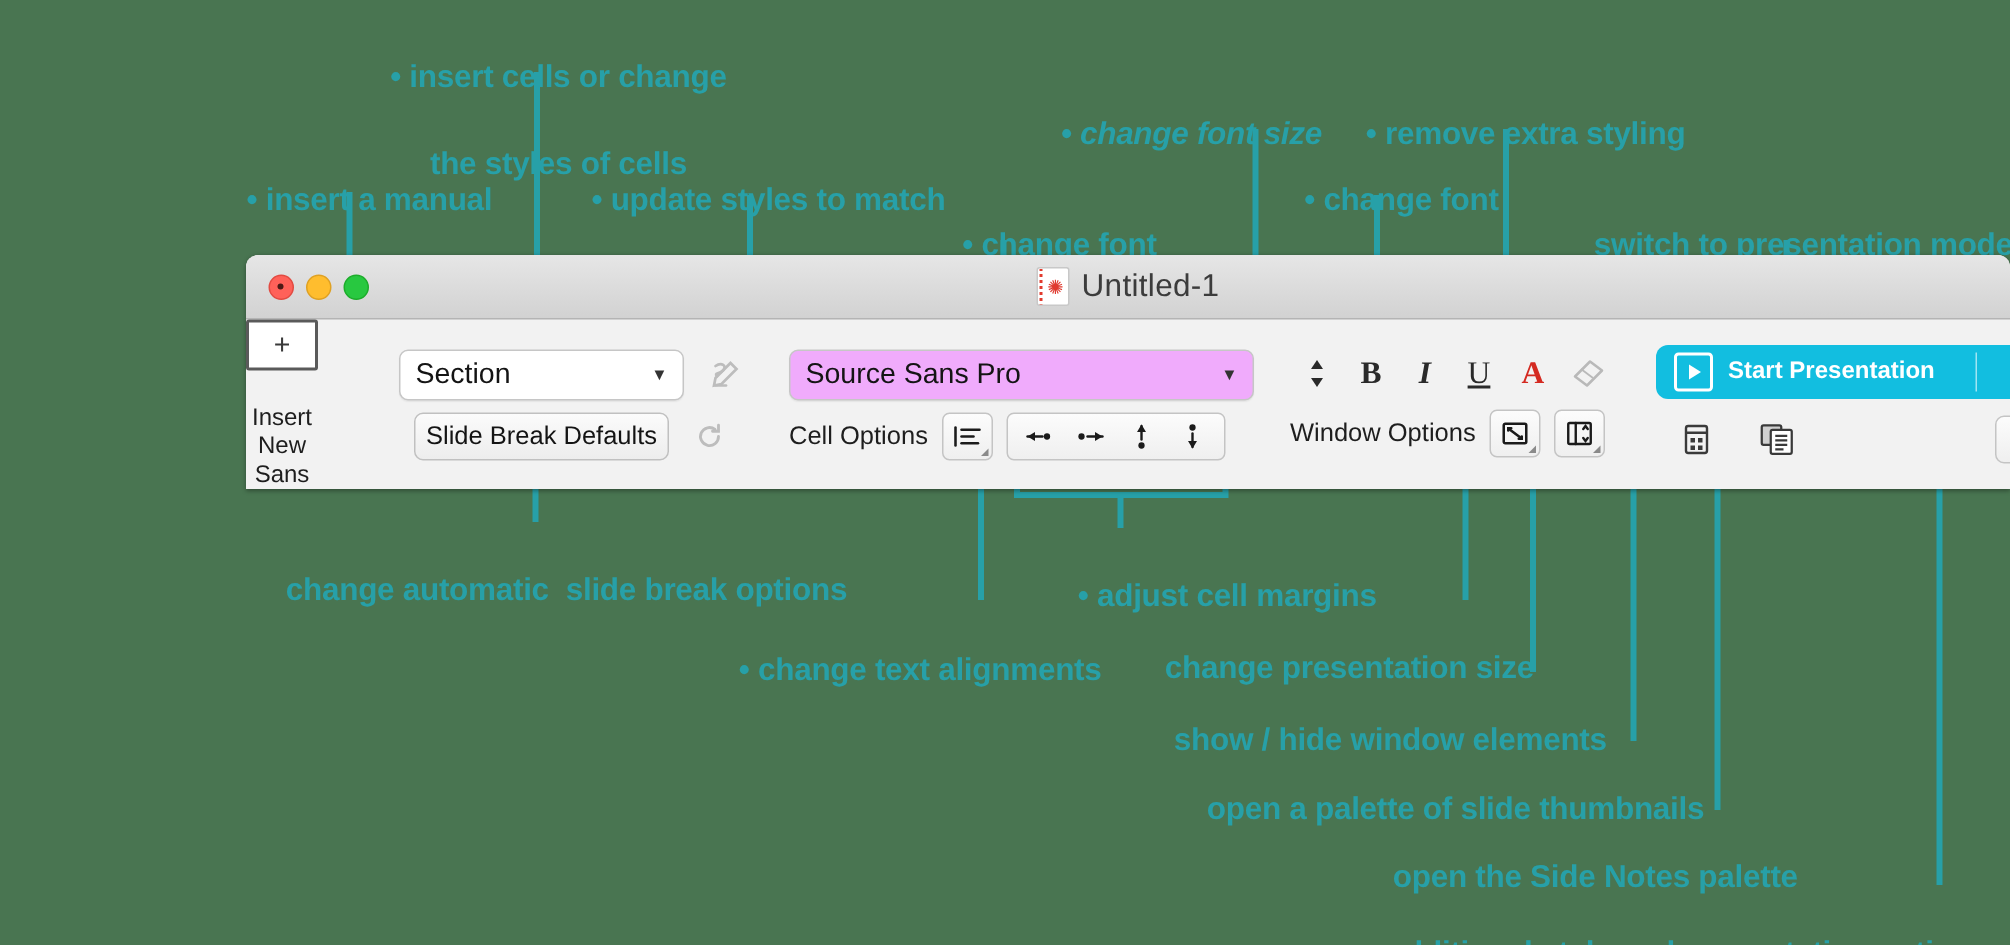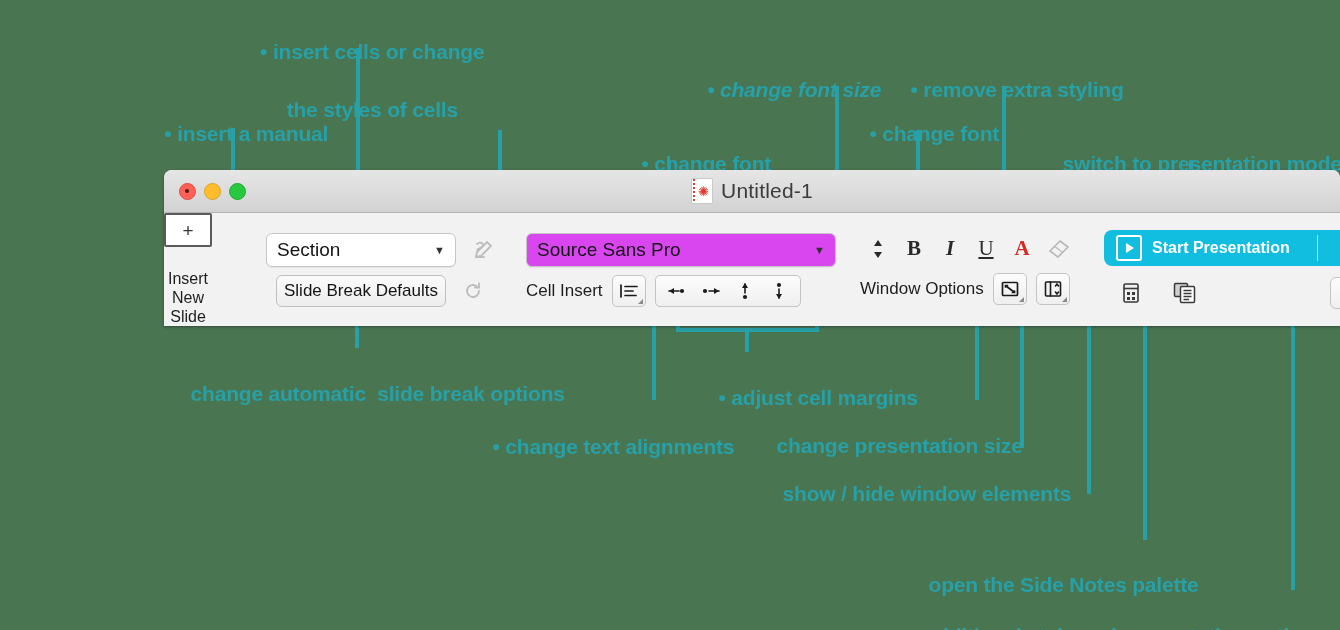--- a/index.html
+++ b/index.html
@@ -93,21 +93,21 @@
   #slidebreak-btn{
     width:168px;height:30px;border:1px solid #c0c0c0;border-radius:6px;
     background:linear-gradient(#fbfbfb,#ededed);
     display:flex;align-items:center;justify-content:center;font-size:17px;color:#141414;
   }
   .ghost-icon{width:34px;height:32px;display:flex;align-items:center;justify-content:center;color:#b6b6b6;}
 
   
   #grp-font{flex-direction:column;justify-content:center;padding:0 12px 0 16px;gap:8px;align-items:flex-start;}
   #font-select{
-    width:288px;height:32px;border:1px solid #c6c6c6;border-radius:6px;background:#d946ef;
+    width:288px;height:32px;border:1px solid #c6c6c6;border-radius:6px;background:#f0abfc;
     display:flex;align-items:center;padding:0 10px;font-size:19px;color:#141414;
     justify-content:space-between;box-shadow:0 1px 1px rgba(0,0,0,.06);
   }
   #cell-row{display:flex;align-items:center;gap:9px;}
   #cell-actions-label{font-size:17px;color:#1e1e1e;}
   .tool-sq{
     width:32px;height:30px;border:1px solid #c4c4c4;border-radius:5px;
     background:linear-gradient(#fcfcfc,#efefef);
     display:flex;align-items:center;justify-content:center;position:relative;
   }
@@ -163,21 +163,21 @@
     <span>• insert cells or change</span><br>
     <span>the styles of cells</span>
   </div>
 
   <div class="anno c" style="left:110px;top:90px;width:250px;">
     <span>• insert a manual</span><br>
     <span>slide break</span>
   </div>
 
   <div class="anno c" style="left:368px;top:90px;width:266px;">
-    <br>
+    <span>• update styles to match</span><br>
     <span>the selected cell</span>
   </div>
 
   <div class="anno c" style="left:600px;top:120px;width:190px;">
     <span>• change font</span>
   </div>
 
   <div class="anno c" style="left:672px;top:46px;width:222px;font-style:italic;">
     <span>• change font size</span>
   </div>
@@ -208,20 +208,23 @@
   </div>
 
   <div class="anno l" style="left:754px;top:402px;width:270px;">
     <span>change presentation size</span>
   </div>
 
   <div class="anno l" style="left:760px;top:450px;width:310px;text-align:right;">
     <span>show / hide window elements</span>
   </div>
 
+  <div class="anno l" style="left:782px;top:496px;width:350px;">
+    <span>open a palette of slide thumbnails</span>
+  </div>
 
   <div class="anno l" style="left:906px;top:541px;width:290px;">
     <span>open the Side Notes palette</span>
   </div>
 
   <div class="anno l" style="left:902px;top:592px;width:420px;">
     <span>additional style and presentation options</span>
   </div>
 
   <svg id="leaders" viewBox="0 0 1340 630">
@@ -277,21 +280,21 @@
     </div>
 
     <div id="toolbar">
 
       <div class="grp" id="grp-insert">
         <div id="insert-btn">
           <span>+</span>
         </div>
         <div id="insert-label">
           <span>Insert New</span><br>
-          <span>Slide</span>
+          <span>Sans</span>
         </div>
       </div>
 
       <div class="sep"></div>
 
       <div class="grp" id="grp-section">
         <div class="row">
           <div id="section-select">
             <span class="cv">Section</span>
             <span class="caret">▼</span>
@@ -318,21 +321,21 @@
       </div>
 
       <div class="sep"></div>
 
       <div class="grp" id="grp-font">
         <div id="font-select">
           <span class="cv">Source Sans Pro</span>
           <span class="caret">▼</span>
         </div>
         <div id="cell-row">
-          <span id="cell-actions-label">Cell Insert</span>
+          <span id="cell-actions-label">Cell Options</span>
           <div class="tool-sq">
             <svg width="20" height="16" viewBox="0 0 20 16" stroke="#1b1b1b" stroke-width="1.7" stroke-linecap="round">
               <line x1="2" y1="2" x2="2" y2="14"></line>
               <line x1="6" y1="3.5" x2="18" y2="3.5"></line>
               <line x1="6" y1="8" x2="14" y2="8"></line>
               <line x1="6" y1="12.5" x2="17" y2="12.5"></line>
             </svg>
           </div>
           <div id="margins-grp">
             <div class="m-btn">

